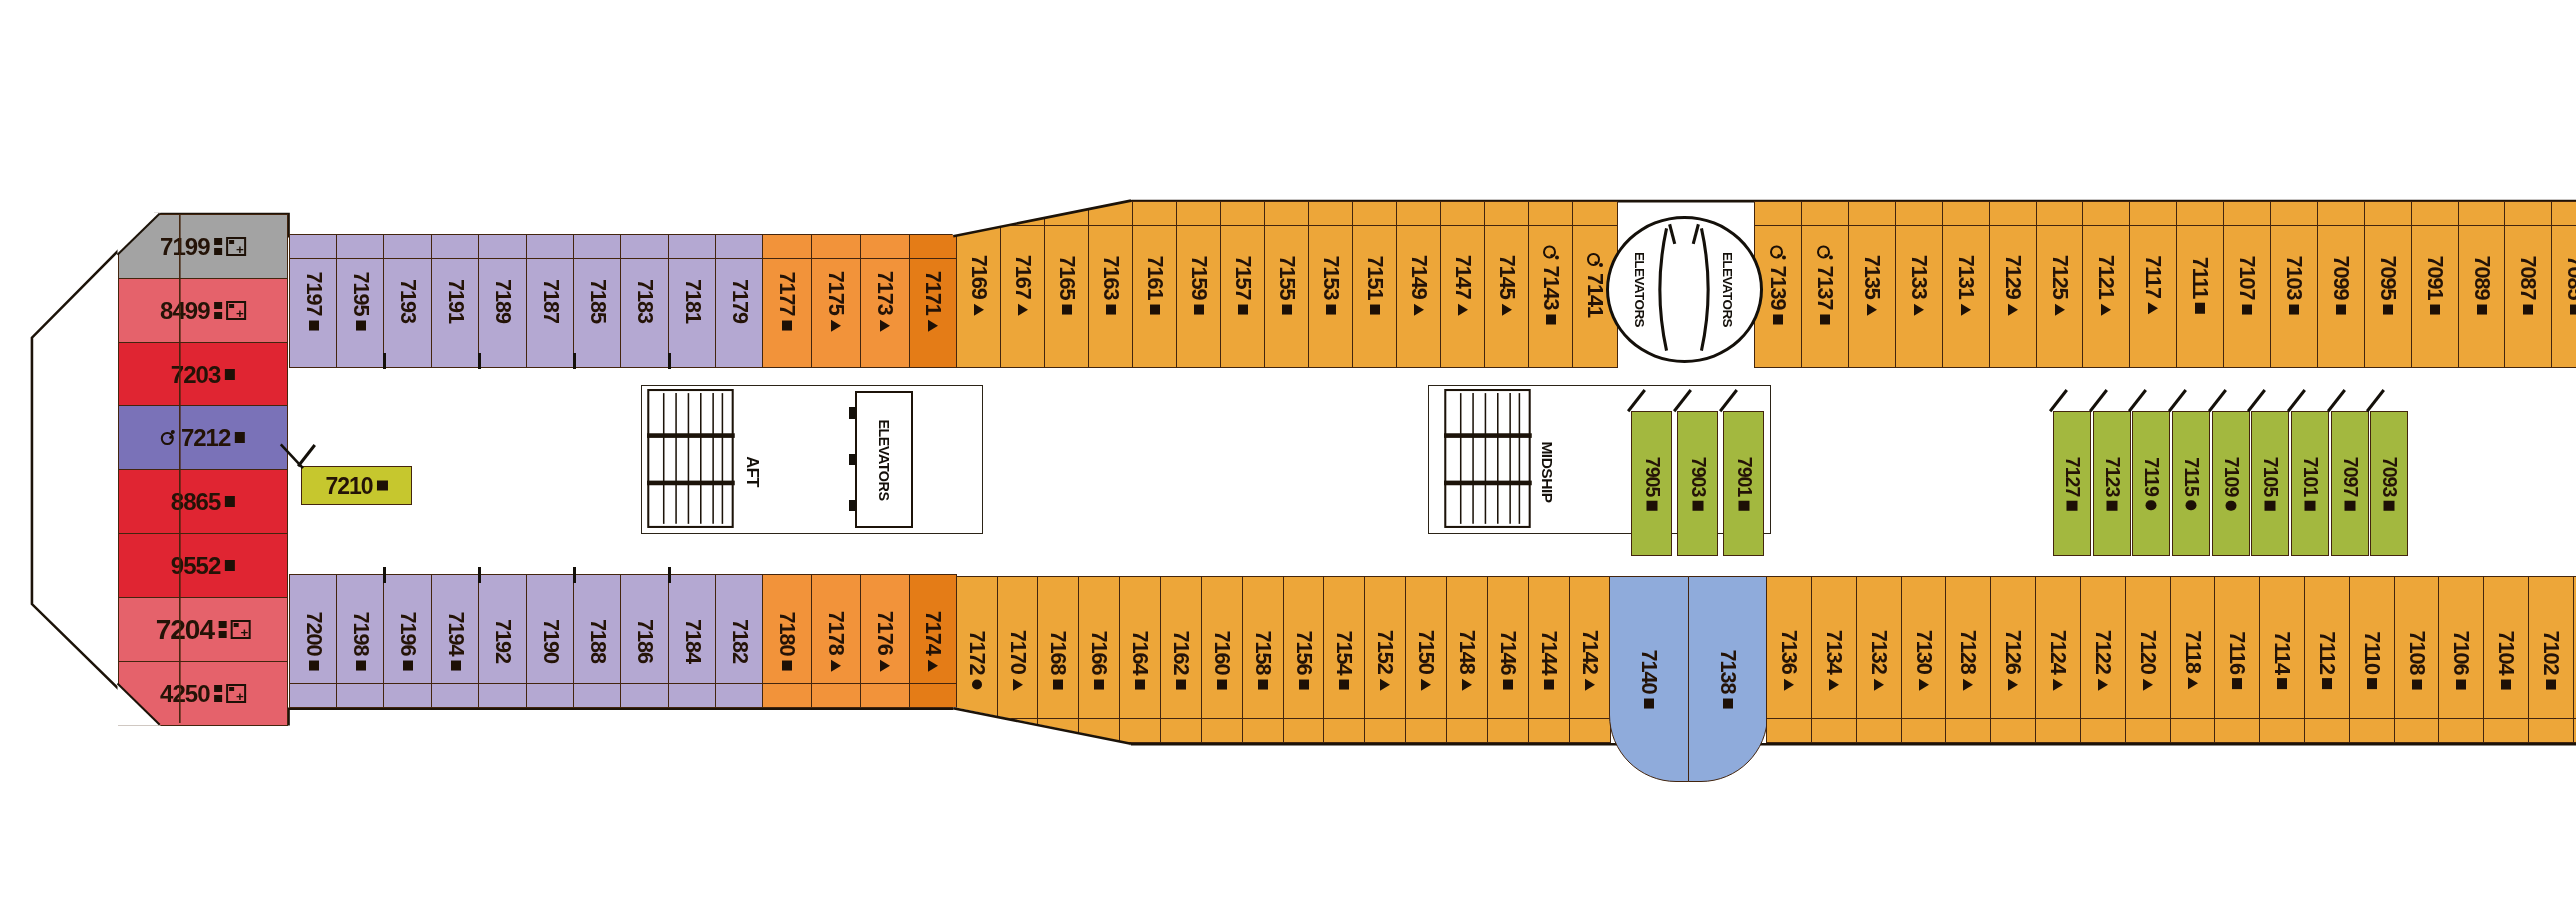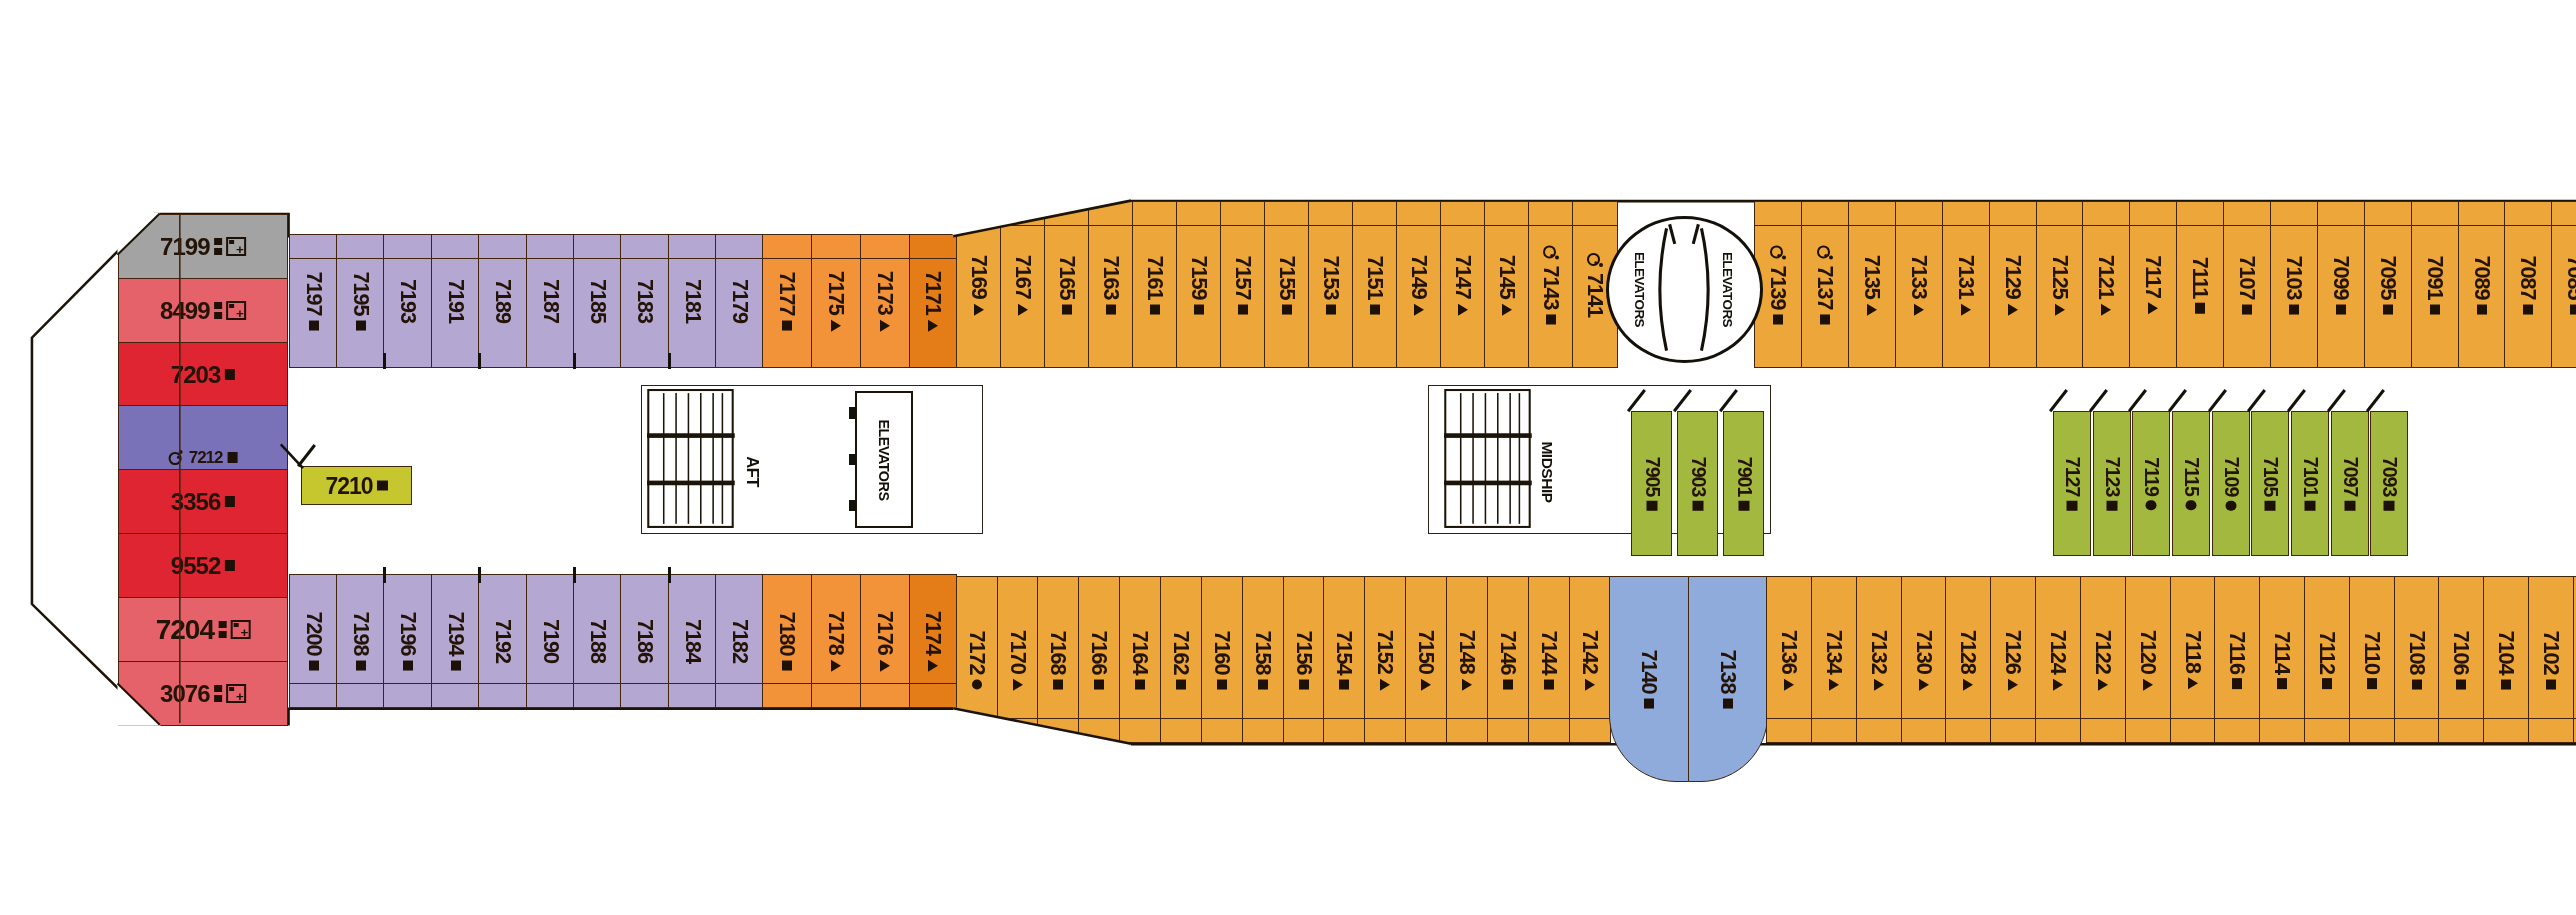--- a/index.html
+++ b/index.html
@@ -72,29 +72,29 @@
           <span class="ic-sofa"></span>
         </div>
       </div>
       <div class="cab" style="left: 118px; top: 342px; width: 170px; height: 65px; background: rgb(224, 37, 50);">
         <div class="lab hlab" style="font-size: 24px;">
           <span>7203</span>
           <span class="ic-sq"></span>
         </div>
       </div>
       <div class="cab" style="left: 118px; top: 405px; width: 170px; height: 65px; background: rgb(122, 114, 184);">
-        <div class="lab hlab" style="font-size: 17px; margin-top: 20px;">
+        <div class="lab hlab" style="font-size: 24px;">
           <span class="ic-wheel"></span>
           <span>7212</span>
           <span class="ic-sq"></span>
         </div>
       </div>
       <div class="cab" style="left: 118px; top: 469px; width: 170px; height: 65px; background: rgb(224, 37, 50);">
         <div class="lab hlab" style="font-size: 24px;">
-          <span>3356</span>
+          <span>8865</span>
           <span class="ic-sq"></span>
         </div>
       </div>
       <div class="cab" style="left: 118px; top: 533px; width: 170px; height: 65px; background: rgb(224, 37, 50);">
         <div class="lab hlab" style="font-size: 24px;">
           <span>9552</span>
           <span class="ic-sq"></span>
         </div>
       </div>
       <div class="cab" style="left: 118px; top: 597px; width: 170px; height: 65px; background: rgb(229, 98, 107);">
@@ -102,21 +102,21 @@
           <span>7204</span>
           <span class="ic-sq2">
             <i></i>
             <i></i>
           </span>
           <span class="ic-sofa"></span>
         </div>
       </div>
       <div class="cab" style="left: 118px; top: 661px; width: 170px; height: 65px; background: rgb(229, 98, 107);">
         <div class="lab hlab" style="font-size: 24px;">
-          <span>3076</span>
+          <span>4250</span>
           <span class="ic-sq2">
             <i></i>
             <i></i>
           </span>
           <span class="ic-sofa"></span>
         </div>
       </div>
       <div class="cab lead-up" style="left: 301px; top: 466px; width: 111px; height: 39px; background: rgb(198, 199, 46);">
         <div class="lab hlab" style="font-size: 23px;">
           <span>7210</span>

